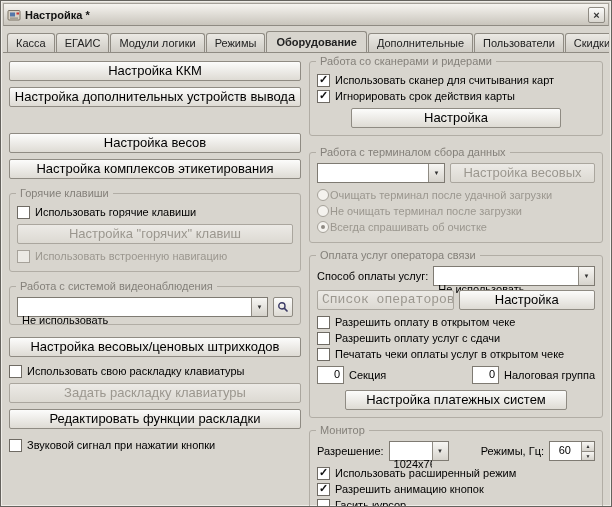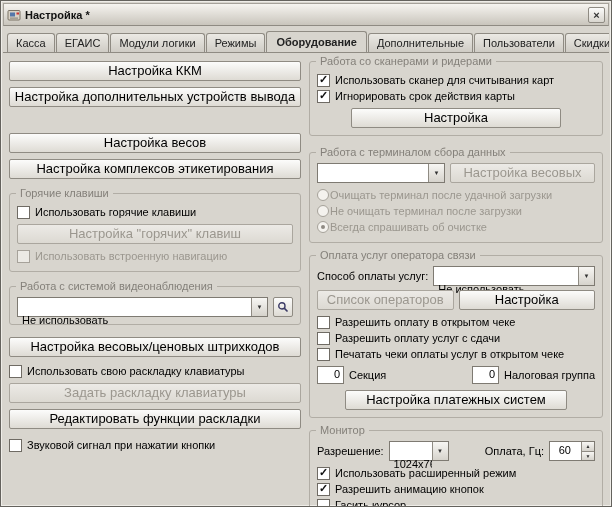--- a/index.html
+++ b/index.html
@@ -225,21 +225,21 @@
       <div class="group mt12">
         <span class="group-title">Оплата услуг оператора связи</span>
         <div class="row">
           <span class="lbl">Способ оплаты услуг:</span>
           <div class="dd" style="flex:1;">
             <span class="ddval">Не использовать</span>
             <span class="ddbtn">▼</span>
           </div>
         </div>
         <div class="row mt4">
-          <button class="btn disabled" style="flex:1;">Список операторов</button>
+          <button class="btn disabled" style="flex:1;font-family:Liberation Mono, monospace;">Список операторов</button>
           <button class="btn" style="flex:1;">Настройка</button>
         </div>
         <div class="cb mt4">
           <span class="cbbox">
               <span class="cbmark">✓</span>
             </span>
           <span class="cbtext">Разрешить оплату в открытом чеке</span>
         </div>
         <div class="cb">
           <span class="cbbox">
@@ -264,21 +264,21 @@
       </div>
 
       <div class="group mt12">
         <span class="group-title">Монитор</span>
         <div class="row">
           <span class="lbl">Разрешение:</span>
           <div class="dd" style="width:60px;">
             <span class="ddval">1024x768</span>
             <span class="ddbtn">▼</span>
           </div>
-          <span class="lbl" style="margin-left:auto;">Оплата, Гц:</span>
+          <span class="lbl" style="margin-left:auto;">Режимы, Гц:</span>
           <div class="spin">
             <span class="spinval">60</span>
             <span class="spinbtns">
               <span class="sb">▲</span>
               <span class="sb">▼</span>
             </span>
           </div>
         </div>
         <div class="cb mt4 checked">
           <span class="cbbox">

